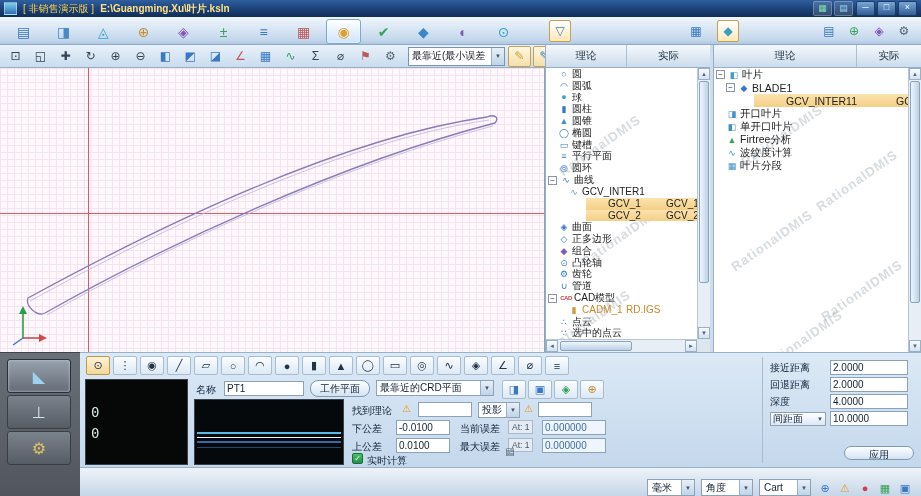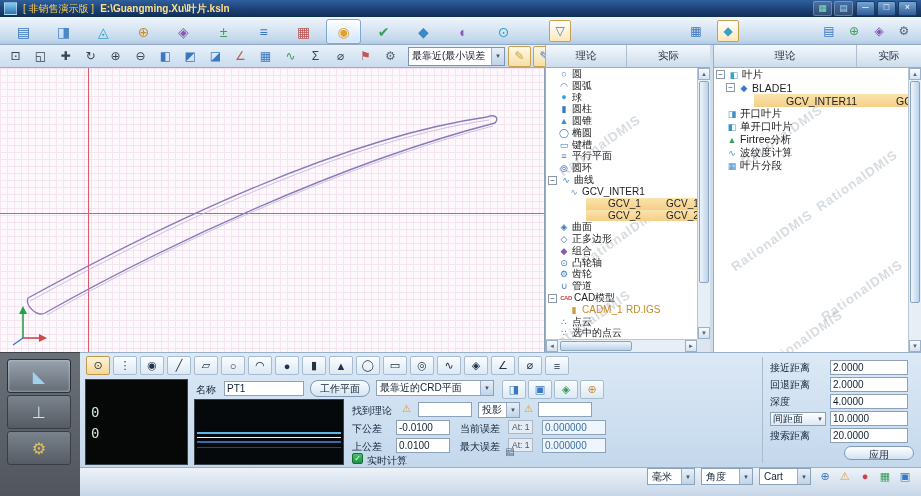--- a/index.html
+++ b/index.html
@@ -106,21 +106,21 @@
   .mini{position:absolute;width:16px;height:14px;font-size:10px;display:flex;align-items:center;justify-content:center;}
   .bdivider{position:absolute;left:682px;top:4px;bottom:4px;width:1px;background:#a8bccf;}
   .params{position:absolute;left:690px;top:7px;width:146px;}
   .fr{display:flex;align-items:center;height:15px;margin-bottom:2px;}
   .frl{width:60px;font-size:10px;color:#12243a;box-sizing:border-box;}
   .frl-combo{border:1px solid #8ba2ba;background:linear-gradient(#fff,#dce8f4);height:14px;display:flex;align-items:center;justify-content:space-between;padding:0 2px;width:56px;margin-right:4px;}
   .frl-combo .dd{font-size:6px;color:#456;}
   .fri{width:78px;height:15px;border:1px solid #8ba2ba;font-size:10px;padding:0 2px;box-sizing:border-box;background:#fff;color:#123;font-family:inherit;}
 
   
-  .statusbar{position:absolute;left:80px;right:0;top:467px;height:29px;background:linear-gradient(#eef3f9,#c6d6e8);border-top:1px solid #9ab0c8;display:flex;align-items:flex-start;justify-content:flex-end;gap:6px;padding:0 8px;box-sizing:border-box;}
+  .statusbar{position:absolute;left:80px;right:0;top:467px;height:29px;background:linear-gradient(#eef3f9,#c6d6e8);border-top:1px solid #9ab0c8;display:flex;align-items:flex-end;justify-content:flex-end;gap:6px;padding:0 8px;box-sizing:border-box;}
   .scombo{height:17px;background:#fff;border:1px solid #8ba2ba;font-size:10px;display:flex;align-items:center;justify-content:space-between;padding-left:4px;color:#123;box-sizing:border-box;}
   .sicons{display:flex;gap:4px;align-items:center;}
   .sicon{width:16px;height:16px;font-size:11px;display:flex;align-items:center;justify-content:center;}
 </style>
 </head>
 <body>
 
 <div class="app">
 
   <div class="titlebar">
@@ -591,24 +591,20 @@
         </div>
 
         <div class="fr">
           <span class="frl frl-combo">
             <span>间距面</span>
             <span class="dd">▼</span>
           </span>
           <input class="fri" value="10.0000" style="">
         </div>
 
-        <div class="fr">
-          <span class="frl"><span>搜索距离</span></span>
-          <input class="fri" value="20.0000" style="">
-        </div>
       </div>
     <button class="btn" style="left:764px;top:93px;width:70px;height:14px">应用</button>
   </div>
 
   <div class="statusbar">
     <div class="scombo" style="width:48px">
       <span>毫米</span>
       <span class="dd-arrow">▼</span>
     </div>
     <div class="scombo" style="width:52px">

